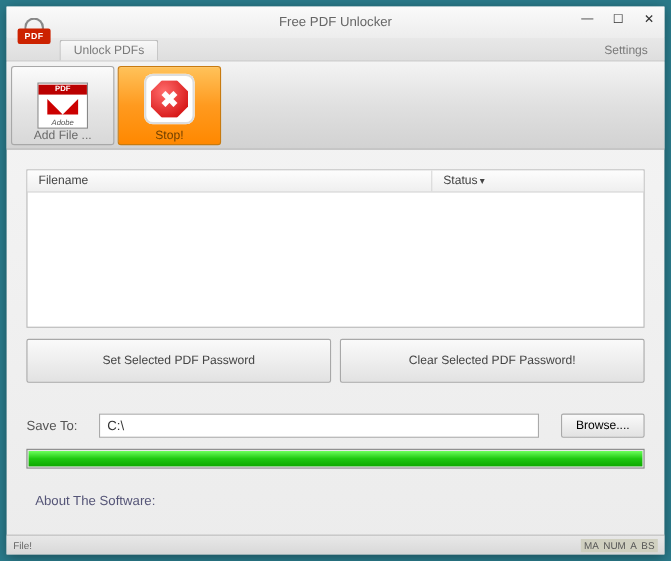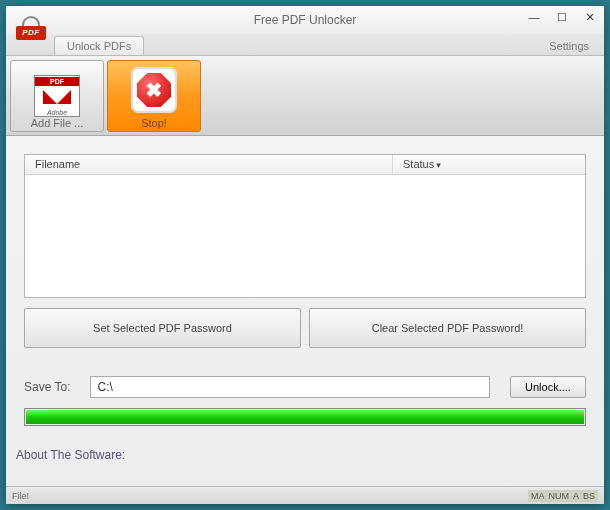--- a/index.html
+++ b/index.html
@@ -4,21 +4,21 @@
 <style>
 * { margin: 0; padding: 0; box-sizing: border-box; font-family: "Segoe UI", Tahoma, sans-serif; }
 body { background: #2a7a8a; width: 610px; height: 510px; overflow: hidden; }
 .window { position: absolute; left: 6px; top: 6px; width: 598px; height: 498px; background: linear-gradient(#f5f5f5, #ececec); box-shadow: 0 2px 10px rgba(0,0,0,0.4); }
 .titlebar { height: 28px; display: flex; align-items: center; position: relative; background: linear-gradient(#fafafa, #ededed); }
 .titlebar-title { position: absolute; left: 50%; transform: translateX(-50%); font-size: 12px; color: #666; }
 .titlebar-ctrls { position: absolute; right: 0; top: 0; display: flex; }
 .titlebar-btn { width: 28px; height: 22px; display: flex; align-items: center; justify-content: center; font-size: 11px; color: #333; }
 .app-icon { position: absolute; left: 10px; top: 6px; width: 30px; height: 30px; z-index: 5; }
 .app-icon .lock-body { position: absolute; left: 6px; top: 4px; width: 18px; height: 14px; border: 2px solid #888; border-bottom: none; border-radius: 10px 10px 0 0; }
-.app-icon .lock-tag { position: absolute; left: 0; top: 14px; width: 30px; height: 14px; background: #c20; border-radius: 2px; color: #fff; font-size: 8px; font-weight: bold; text-align: center; line-height: 14px; letter-spacing: 0.5px; font-style: italic; }
+.app-icon .lock-tag { position: absolute; left: 0; top: 14px; width: 30px; height: 14px; background: #c20; border-radius: 2px; color: #fff; font-size: 8px; font-weight: bold; text-align: center; line-height: 14px; letter-spacing: 0.5px; }
 .tabs { height: 22px; display: flex; align-items: flex-end; padding-left: 48px; background: linear-gradient(#e8e8e8, #dedede); border-bottom: 1px solid #bbb; justify-content: space-between; }
 .tab { font-size: 11px; color: #7a7a7a; padding: 3px 12px; border: 1px solid #bbb; border-bottom: none; background: linear-gradient(#f8f8f8,#e8e8e8); margin-right: 2px; border-radius: 3px 3px 0 0; }
 .tab.inactive { background: transparent; border-color: transparent; }
 .toolbar { height: 80px; background: linear-gradient(#f4f4f4 0%, #e0e0e0 50%, #d2d2d2 100%); display: flex; padding: 4px; gap: 3px; border-bottom: 1px solid #aaa; }
 .tool-btn { width: 94px; height: 72px; border: 1px solid #a8a8a8; border-radius: 3px; background: linear-gradient(#fbfbfb,#e6e6e6 50%,#d8d8d8); display: flex; flex-direction: column; align-items: center; justify-content: flex-end; padding-bottom: 2px; position: relative; }
 .tool-btn.stop { background: linear-gradient(#ffc25a,#ff9a1f 50%,#ff8800); border-color: #c77a10; }
 .tool-label { font-size: 11px; color: #6a6a6a; }
 .tool-btn.stop .tool-label { color: #704000; }
 .pdf-icon { width: 46px; height: 42px; background: #fff; border: 1px solid #888; position: relative; }
 .pdf-icon::before { content: attr(data-text); position: absolute; top: 1px; left: 0; right: 0; background: #b00; color: #fff; font-size: 7px; font-weight: bold; text-align: center; padding: 1px 0; }
@@ -36,21 +36,21 @@
 .col-filename { flex: 1; border-right: 1px solid #d8d8d8; }
 .col-status { width: 192px; }
 .btn-row { display: flex; gap: 8px; margin-top: 10px; }
 .wide-btn { flex: 1; height: 40px; font-size: 11px; color: #444; background: linear-gradient(#fafafa,#e2e2e2); border: 1px solid #a8a8a8; border-radius: 2px; }
 .save-row { display: flex; align-items: center; gap: 20px; margin-top: 28px; }
 .save-label { font-size: 12px; color: #555; }
 .save-input { flex: 1; height: 22px; border: 1px solid #aaa; background: #fff; font-size: 12px; padding: 0 6px; color: #333; }
 .browse-btn { width: 76px; height: 22px; font-size: 11px; background: linear-gradient(#fafafa,#e2e2e2); border: 1px solid #a8a8a8; border-radius: 2px; }
 .progress { margin-top: 10px; height: 18px; border: 1px solid #888; background: #e8e8e8; padding: 1px; }
 .progress-fill { height: 100%; background: linear-gradient(#6bff5b,#1ec810 50%,#0ea800); }
-.footer-link { font-size: 12px; color: #557; padding: 14px 10px 6px 10px; }
+.footer-link { font-size: 12px; color: #557; padding: 14px 10px 6px 26px; }
 .statusbar { position: absolute; left: 0; right: 0; bottom: 0; height: 18px; background: linear-gradient(#e8e8e8,#d8d8d8); border-top: 1px solid #bbb; font-size: 9px; color: #666; display: flex; align-items: center; padding: 0 6px; }
 .statusbar .right { margin-left: auto; display: flex; gap: 4px; background:#d0d0c0; padding:1px 3px;}
 .statusbar .right span { font-size: 9px; color: #555; }
 .arrow{font-size:9px;margin-left:2px;}
 </style>
 </head>
 <body>
 
 <div class="window">
 
@@ -98,21 +98,21 @@
     </div>
 
     <div class="btn-row">
       <button class="wide-btn">Set Selected PDF Password</button>
       <button class="wide-btn">Clear Selected PDF Password!</button>
     </div>
 
     <div class="save-row">
       <span class="save-label">Save To:</span>
       <input class="save-input" value="C:\" style="">
-      <button class="browse-btn">Unlock....</button>
+      <button class="browse-btn">Browse....</button>
     </div>
 
     <div class="progress">
       <div class="progress-fill" style="width:100%"></div>
     </div>
   </div>
 
   <div class="footer-link">About The Software:</div>
 
   <div class="statusbar">

